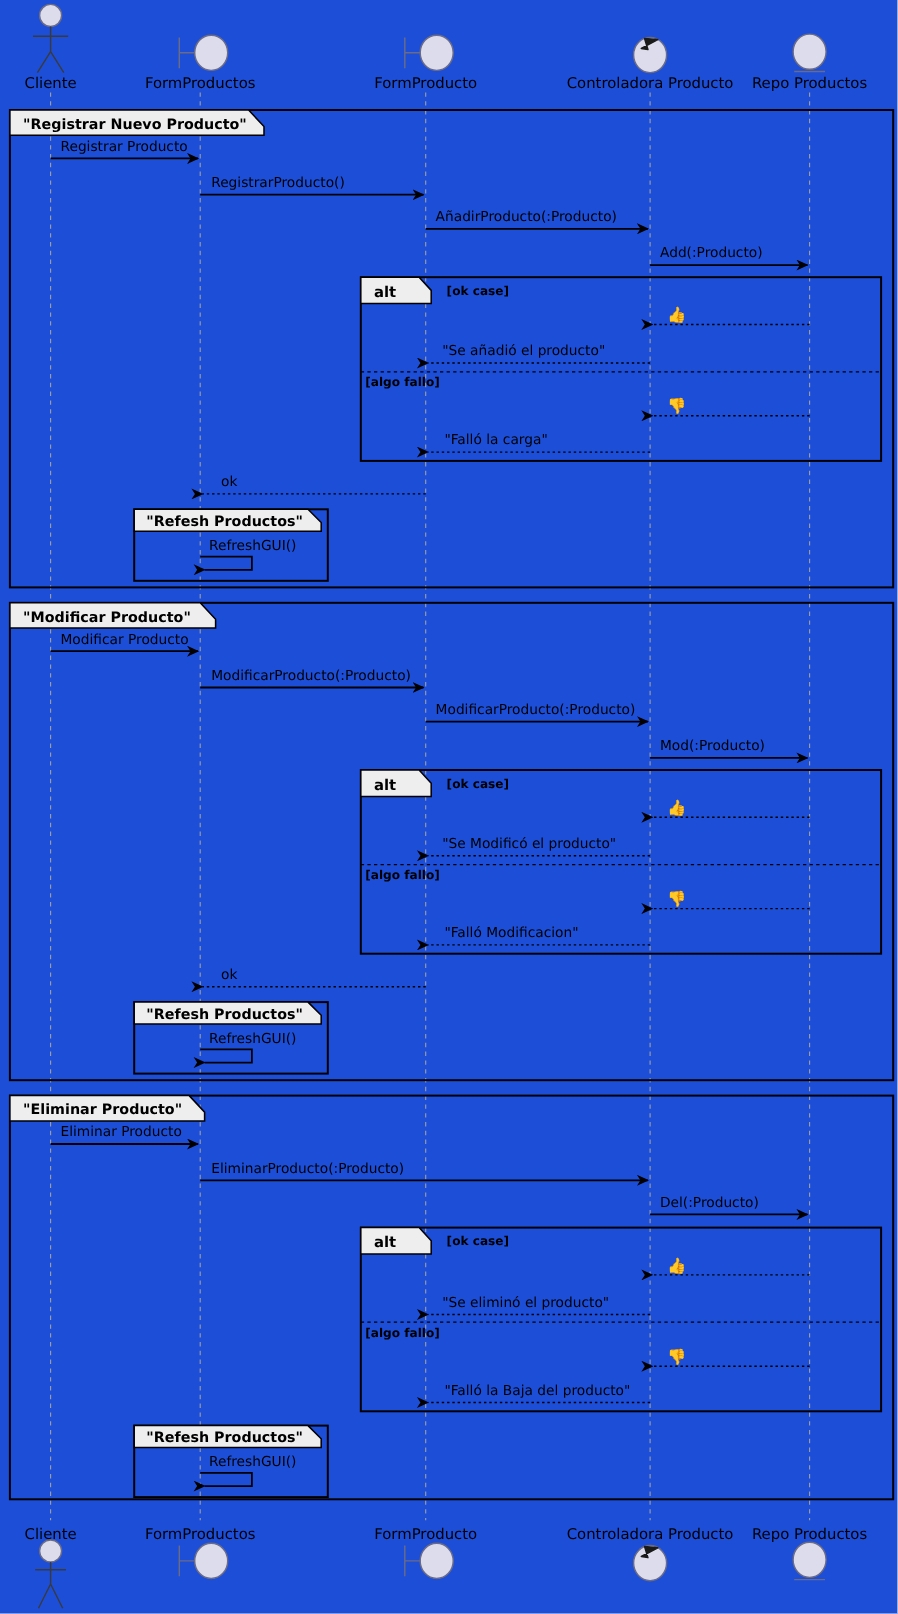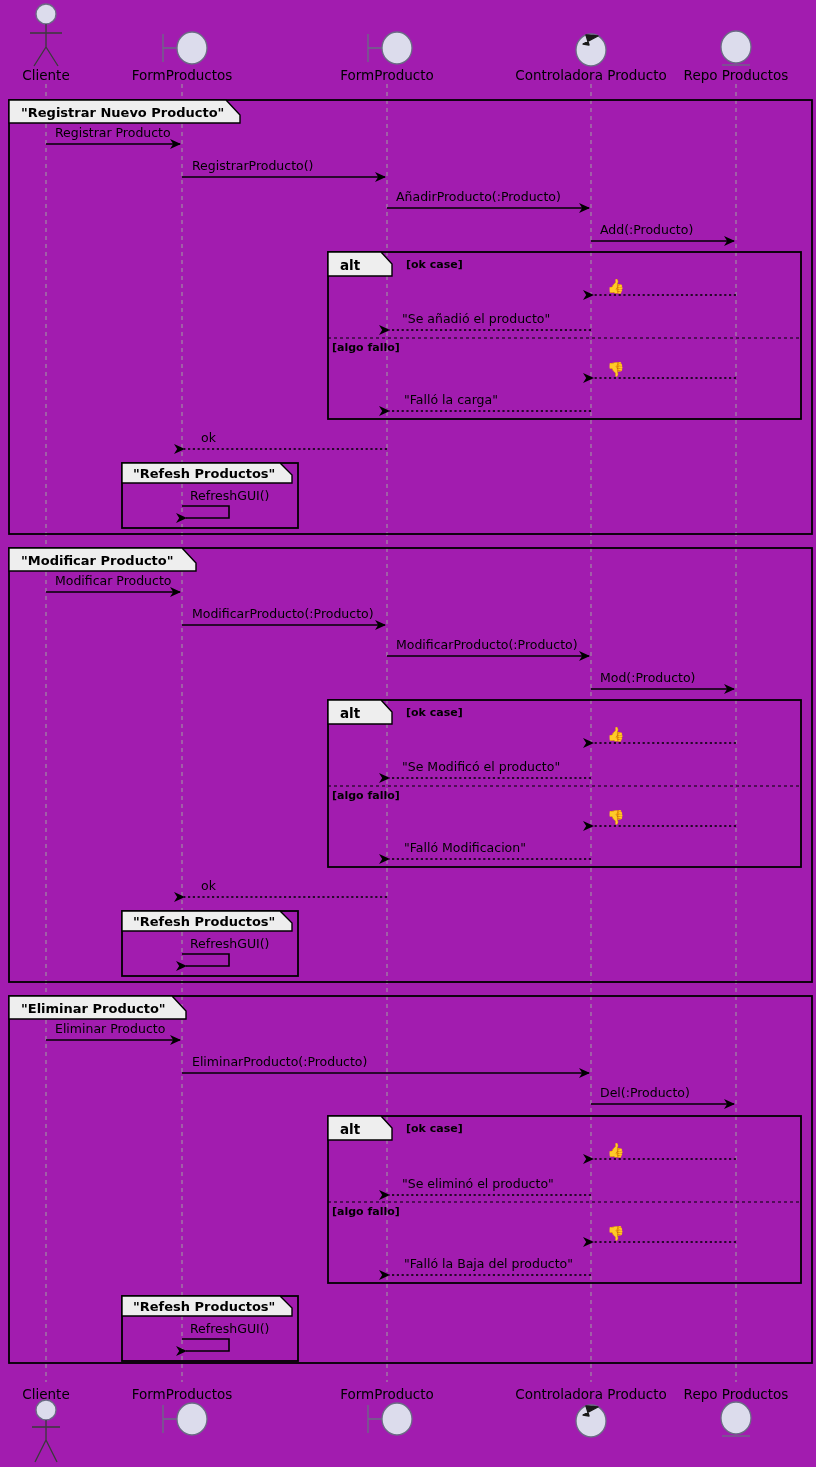--- a/index.html
+++ b/index.html
@@ -7,21 +7,21 @@
     padding: 0;
     background: #ffffff;
   }
   body {
     font-family: "DejaVu Sans", sans-serif;
   }
   #diagram {
     position: relative;
     width: 816px;
     height: 1467px;
-    background: #a21caf;
+    background: #1d4ed8;
     overflow: hidden;
   }
   svg.layer {
     position: absolute;
     left: 0;
     top: 0;
     width: 816px;
     height: 1467px;
   }
   .participant-label {

